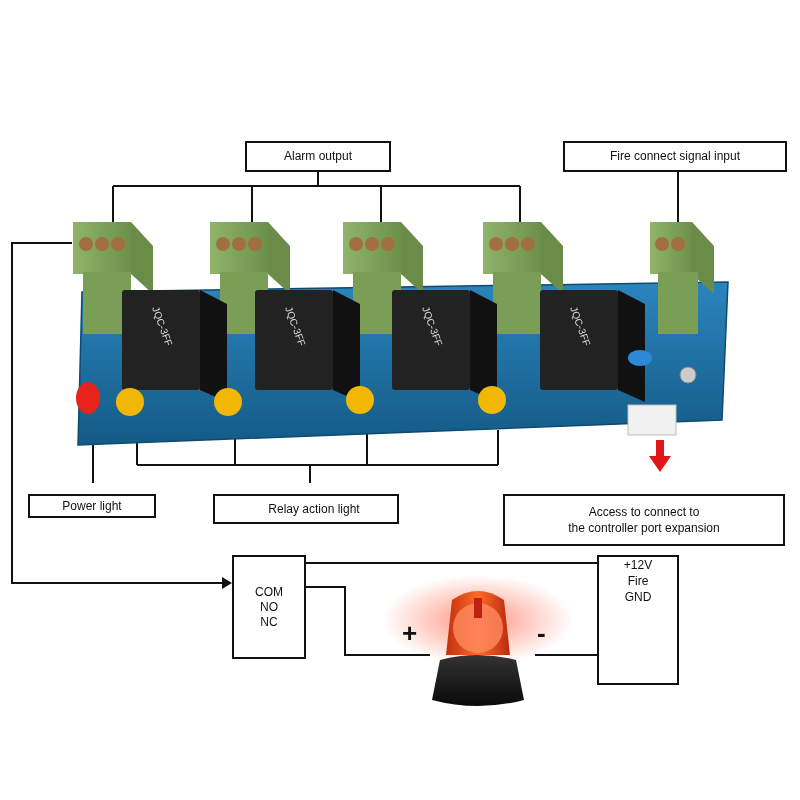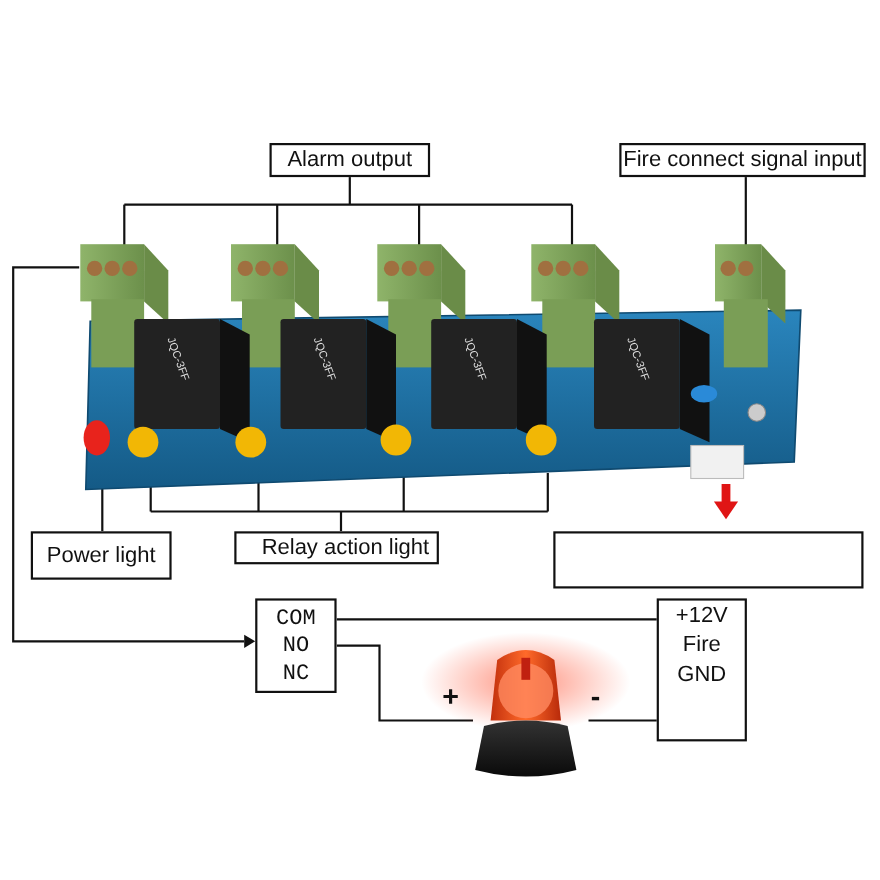--- a/index.html
+++ b/index.html
@@ -1,20 +1,20 @@
 <!DOCTYPE html>
 <html><head>
 <meta charset="utf-8">
 <style>
   html, body { margin:0; padding:0; background:#ffffff; }
   body { width:800px; height:800px; position:relative; overflow:hidden; font-family:"Liberation Sans", sans-serif; }
   .label-box {
     position:absolute; border:2px solid #111; background:#fff; color:#111;
-    font-family:"Liberation Sans", sans-serif; font-size:20px; text-align:center;
-    box-sizing:border-box; display:flex; align-items:center; justify-content:center; line-height:1.35;
+    font-family:"Liberation Sans", sans-serif; font-size:12px; text-align:center;
+    box-sizing:border-box; display:flex; align-items:center; justify-content:center; line-height:1.35;margin-top:11px;
   }
   .stack-box { flex-direction:column; }
   svg#diagram { position:absolute; left:0; top:0; }
   .sym { position:absolute; font-family:"Liberation Sans", sans-serif; font-size:26px; font-weight:bold; color:#111; }
 </style>
 </head>
 <body>
 
 <svg id="diagram" width="800" height="800" viewBox="0 0 800 800">
   <defs>
@@ -149,26 +149,28 @@
     <ellipse cx="478" cy="620" rx="95" ry="45" fill="url(#glow)"></ellipse>
     <path d="M446,655 L452,600 Q478,582 504,600 L510,655 Z" fill="url(#domeGrad)"></path>
     <circle cx="478" cy="628" r="25" fill="#ff8a60" opacity="0.8"></circle>
     <rect x="474" y="598" width="8" height="20" fill="#c02010"></rect>
     <path d="M432,700 L440,660 Q478,650 516,660 L524,700 Q478,712 432,700 Z" fill="url(#baseGrad)"></path>
   </g>
 </svg>
 
 <div class="label-box" style="left:245px;top:130px;width:146px;height:31px;">Alarm output</div>
 <div class="label-box" style="left:563px;top:130px;width:224px;height:31px;">Fire connect signal input</div>
-<div class="label-box" style="left:28px;top:483px;width:128px;height:44px;">Power light</div>
+<div class="label-box" style="left:28px;top:483px;width:128px;height:24px;">Power light</div>
 <div class="label-box" style="left:213px;top:483px;width:186px;height:30px;padding-left:16px;">Relay action light</div>
 <div class="label-box stack-box" style="left:503px;top:483px;width:282px;height:52px;">
+  <span>Access to connect to</span>
+  <span>the controller port expansion</span>
 </div>
 
-<div class="label-box stack-box" style="left:232px;top:544px;width:74px;height:86px;line-height:1.25;font-family:Liberation Mono, monospace;">
+<div class="label-box stack-box" style="left:232px;top:544px;width:74px;height:104px;line-height:1.25;">
   <span>COM</span>
   <span>NO</span>
   <span>NC</span>
 </div>
 
 <div class="label-box stack-box" style="left:597px;top:544px;width:82px;height:130px;justify-content:flex-start;">
   <span>+12V</span>
   <span>Fire</span>
   <span>GND</span>
 </div>

